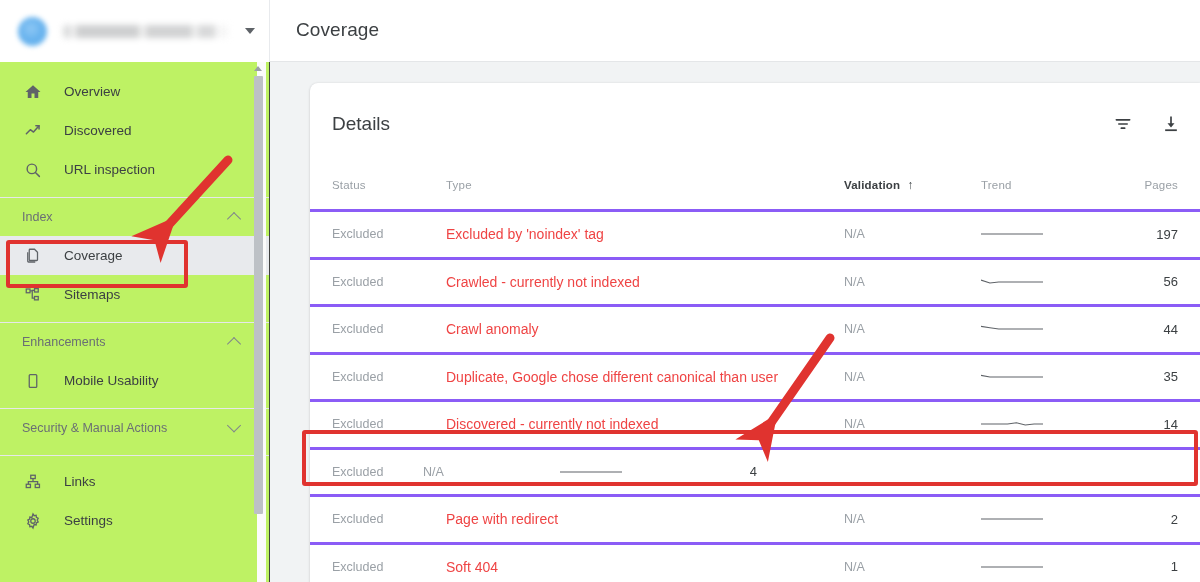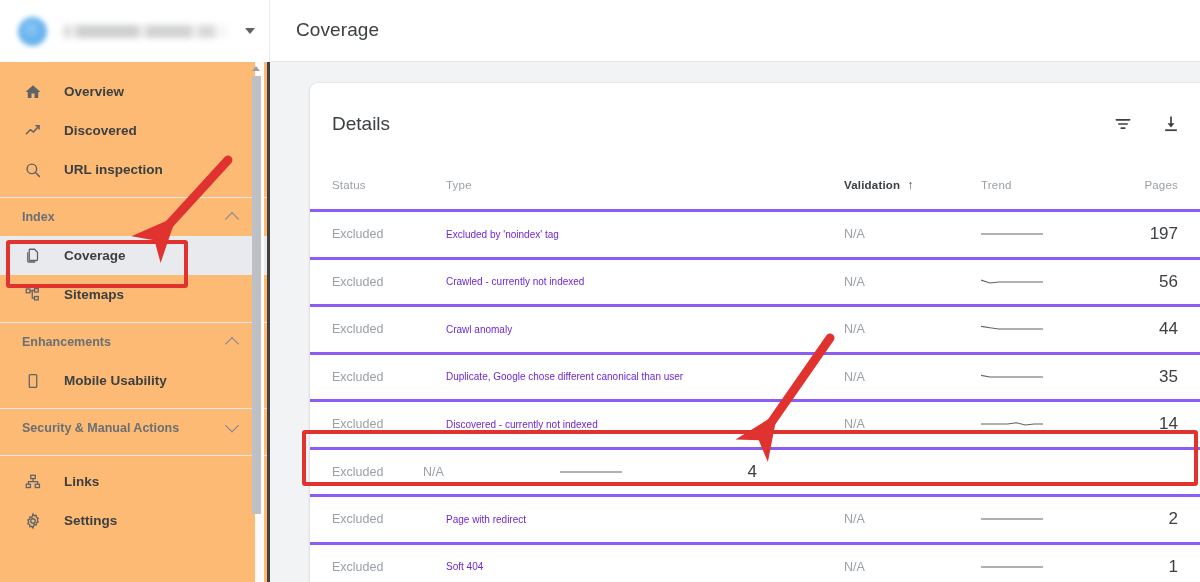--- a/index.html
+++ b/index.html
@@ -59,24 +59,23 @@
   .page-title {
     position: absolute; left: 296px; top: 19px;
     font-size: 19px; color: #3c4043;
     letter-spacing: .1px;
   }
 
   
   .sidebar {
     position: absolute; left: 0; top: 62px;
     width: 270px; height: 520px;
-    background: #fdba74;
-    border-right: 3px solid #404040;
+    background: #bef264;
+    border-right: 1px solid #404040;
     overflow: hidden;
-    font-weight: bold;
   }
   .nav-item {
     display: flex; align-items: center;
     height: 39px;
     padding-left: 22px;
     cursor: pointer;
     position: relative;
   }
   .nav-item .ico {
     width: 22px; height: 22px;
@@ -184,23 +183,23 @@
   .row.head .c-trend,
   .row.head .c-pages {
     font-size: 11.5px; color: #9aa0a6; letter-spacing: .2px;
   }
   .row.head .c-valid { color: #3c4043; font-weight: bold; }
   .sort-arrow {
     display: inline-block; margin-left: 7px;
     color: #3c4043; font-size: 12px; font-weight: bold;
   }
   .row.body .c-status { font-size: 12.5px; color: #9aa0a6; }
-  .row.body .c-type   { font-size: 10px; color: #6d28d9; }
+  .row.body .c-type   { font-size: 14px; color: #ef4444; }
   .row.body .c-valid  { font-size: 12.5px; color: #9aa0a6; }
-  .row.body .c-pages  { font-size: 17px; color: #3c4043; text-align: right; }
+  .row.body .c-pages  { font-size: 13px; color: #3c4043; text-align: right; }
   .spark { width: 62px; height: 16px; display: block; }
 
   
   .anno-layer {
     position: absolute; left: 0; top: 0;
     width: 1200px; height: 582px;
     pointer-events: none;
   }
   .anno-box {
     position: absolute;

